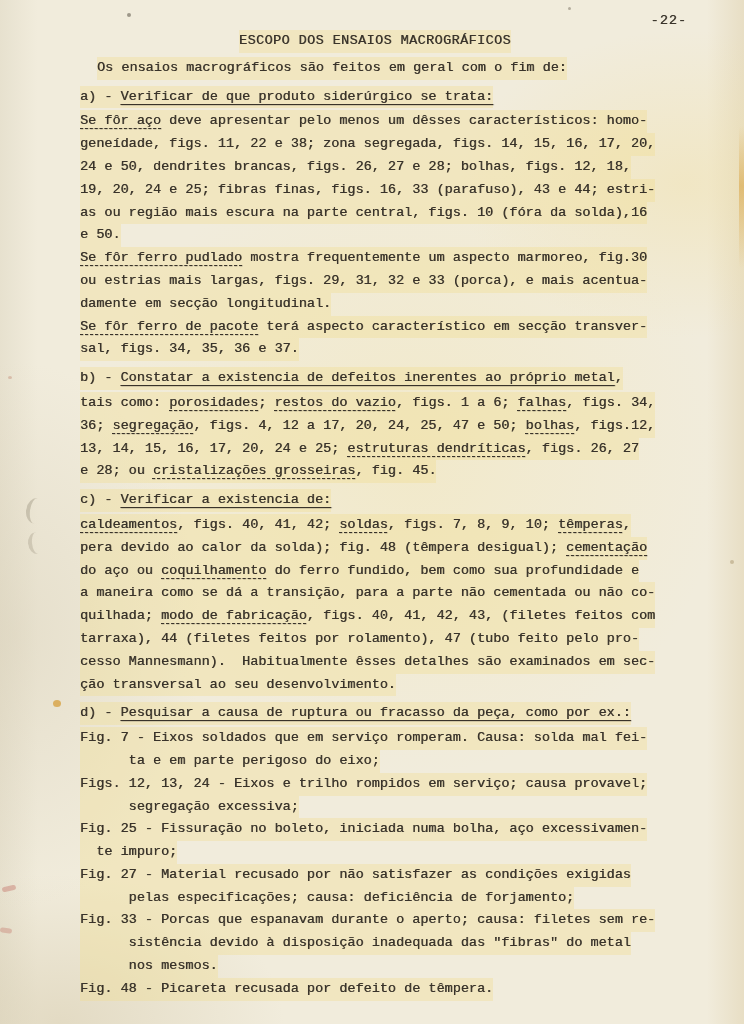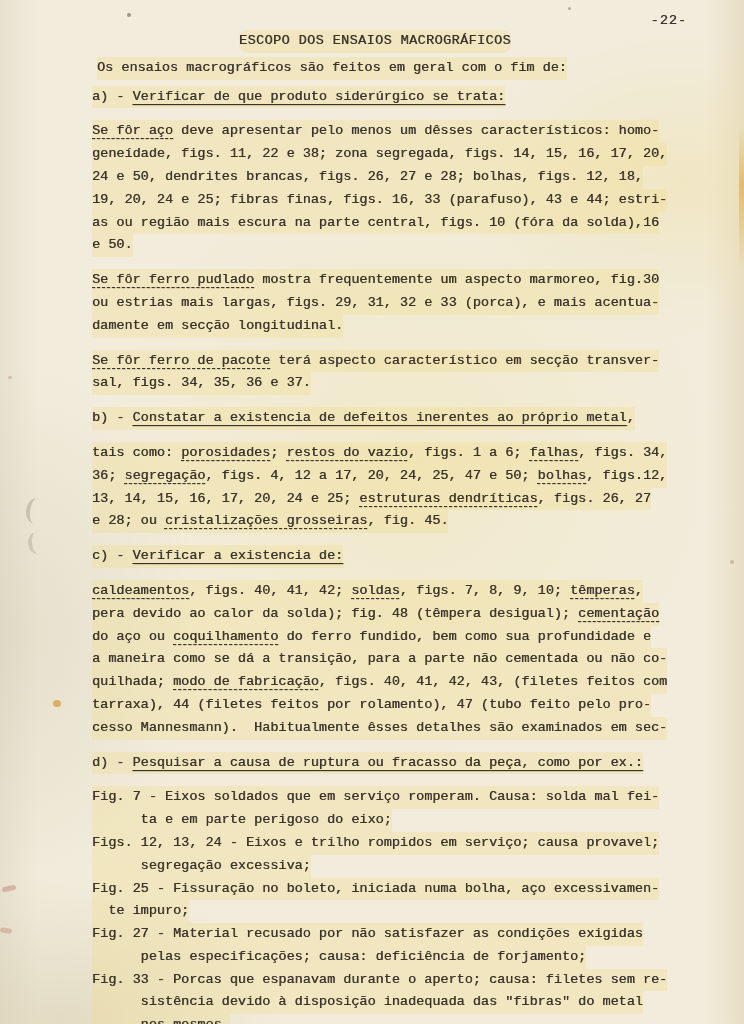--- a/index.html
+++ b/index.html
@@ -23,24 +23,24 @@
   .content{
     position:absolute;left:66px;top:30px;width:618px;
   }
   .line{
     white-space:pre;font-size:13.5px;line-height:22.8px;height:22.8px;
     width:max-content;max-width:100%;
     background:rgba(240,220,140,0.35);
     text-shadow:0.45px 0.25px 0 rgba(57,51,42,0.72);
   }
   .doc-title{margin-bottom:4px;text-align:center;}
-  .doc-title .line{margin:0 auto;letter-spacing:0.4px;border-radius:8px;}
+  .doc-title .line{margin:0 auto;letter-spacing:0.4px;}
   .intro{margin-bottom:6px;}
   .intro .line{margin-left:31px;text-align:right;}
-  .block{margin:12px;padding-left:14px;}
+  .block{margin:0;padding-left:14px;}
   .block.heading{margin-top:6px;margin-bottom:2px;}
   .u-solid{
     text-decoration:underline;text-decoration-style:solid;
     text-decoration-thickness:1.4px;text-underline-offset:3.5px;
   }
   .u-dashed{
     text-decoration:underline;text-decoration-style:dashed;
     text-decoration-thickness:1.3px;text-underline-offset:4px;
   }
   
@@ -133,20 +133,21 @@
         <div class="line"><span>c) - </span><span class="u-solid">Verificar a existencia de:</span></div>
       </div>
       <div class="block para">
         <div class="line"><span class="u-dashed">caldeamentos</span><span>, figs. 40, 41, 42; </span><span class="u-dashed">soldas</span><span>, figs. 7, 8, 9, 10; </span><span class="u-dashed">têmperas</span><span>,</span></div>
         <div class="line"><span>pera devido ao calor da solda); fig. 48 (têmpera desigual); </span><span class="u-dashed">cementação</span></div>
         <div class="line"><span>do aço ou </span><span class="u-dashed">coquilhamento</span><span> do ferro fundido, bem como sua profundidade e</span></div>
         <div class="line"><span>a maneira como se dá a transição, para a parte não cementada ou não co-</span></div>
         <div class="line"><span>quilhada; </span><span class="u-dashed">modo de fabricação</span><span>, figs. 40, 41, 42, 43, (filetes feitos com</span></div>
         <div class="line"><span>tarraxa), 44 (filetes feitos por rolamento), 47 (tubo feito pelo pro-</span></div>
         <div class="line"><span>cesso Mannesmann).  Habitualmente êsses detalhes são examinados em sec-</span></div>
+        <div class="line"><span>ção transversal ao seu desenvolvimento.</span></div>
       </div>
       <div class="block heading">
         <div class="line"><span>d) - </span><span class="u-solid">Pesquisar a causa de ruptura ou fracasso da peça, como por ex.:</span></div>
       </div>
       <div class="block para">
         <div class="line"><span>Fig. 7 - Eixos soldados que em serviço romperam. Causa: solda mal fei-</span></div>
         <div class="line"><span>      ta e em parte perigoso do eixo;</span></div>
         <div class="line"><span>Figs. 12, 13, 24 - Eixos e trilho rompidos em serviço; causa provavel;</span></div>
         <div class="line"><span>      segregação excessiva;</span></div>
         <div class="line"><span>Fig. 25 - Fissuração no boleto, iniciada numa bolha, aço excessivamen-</span></div>

